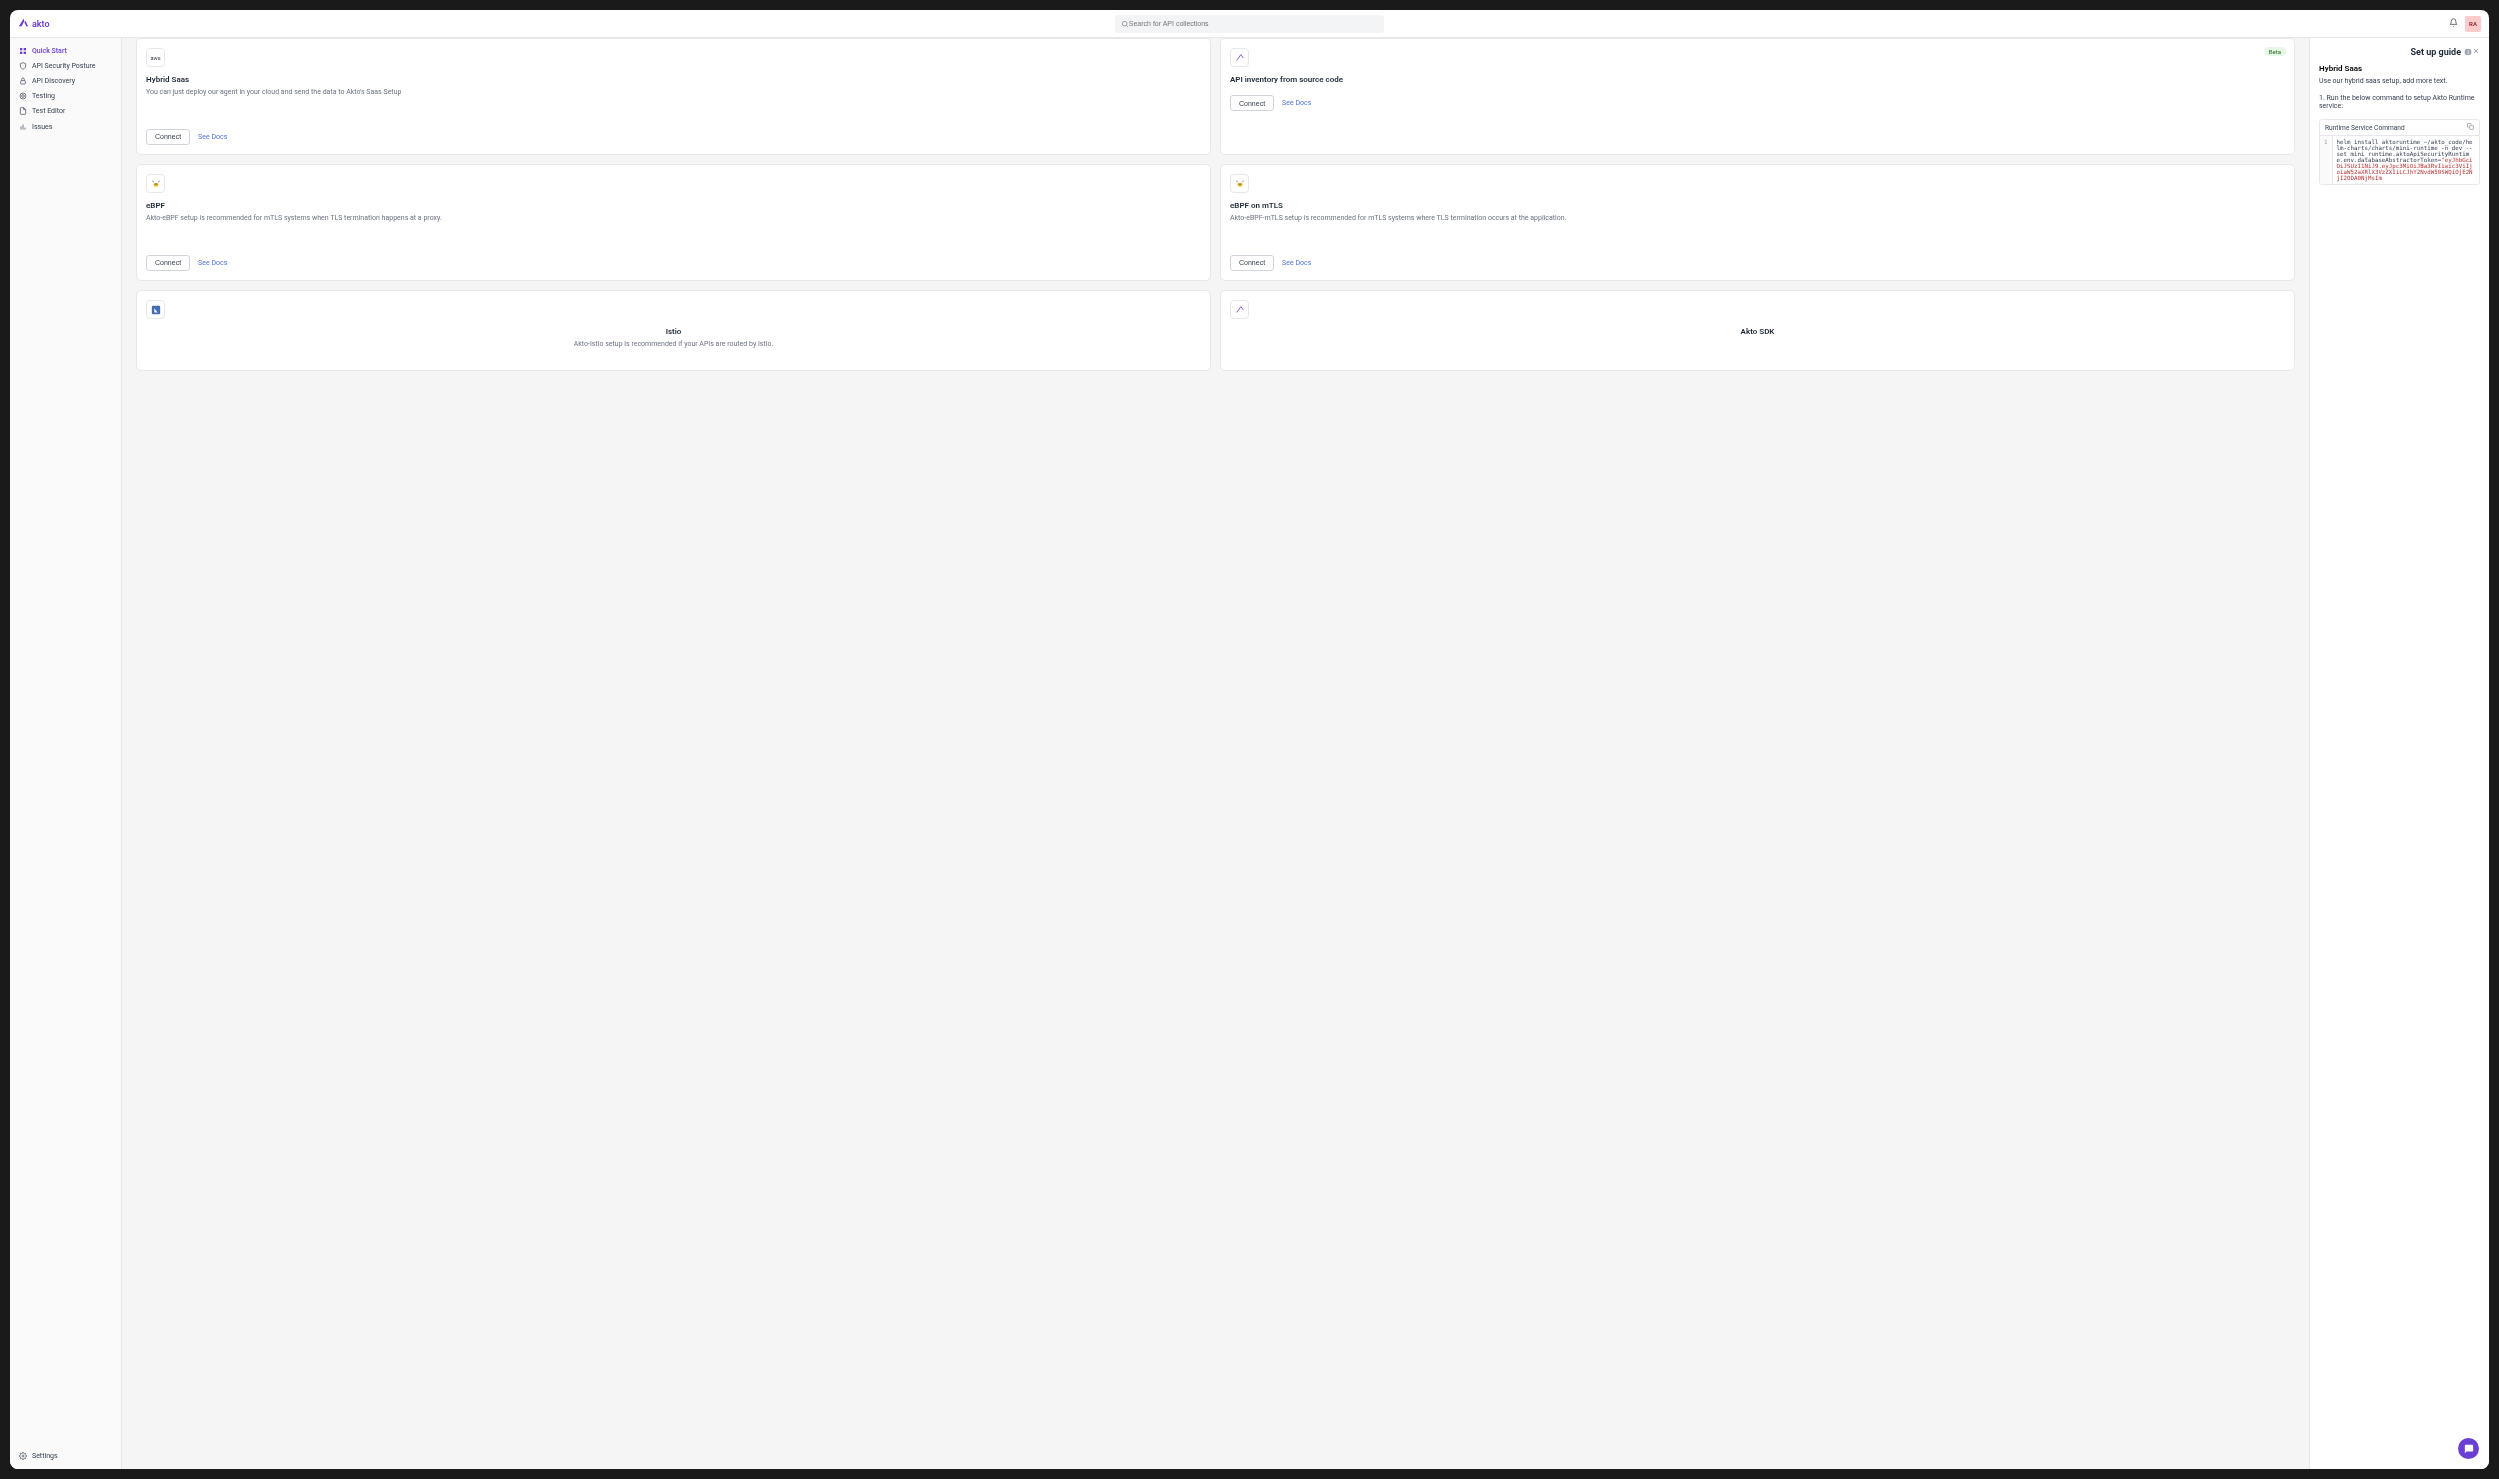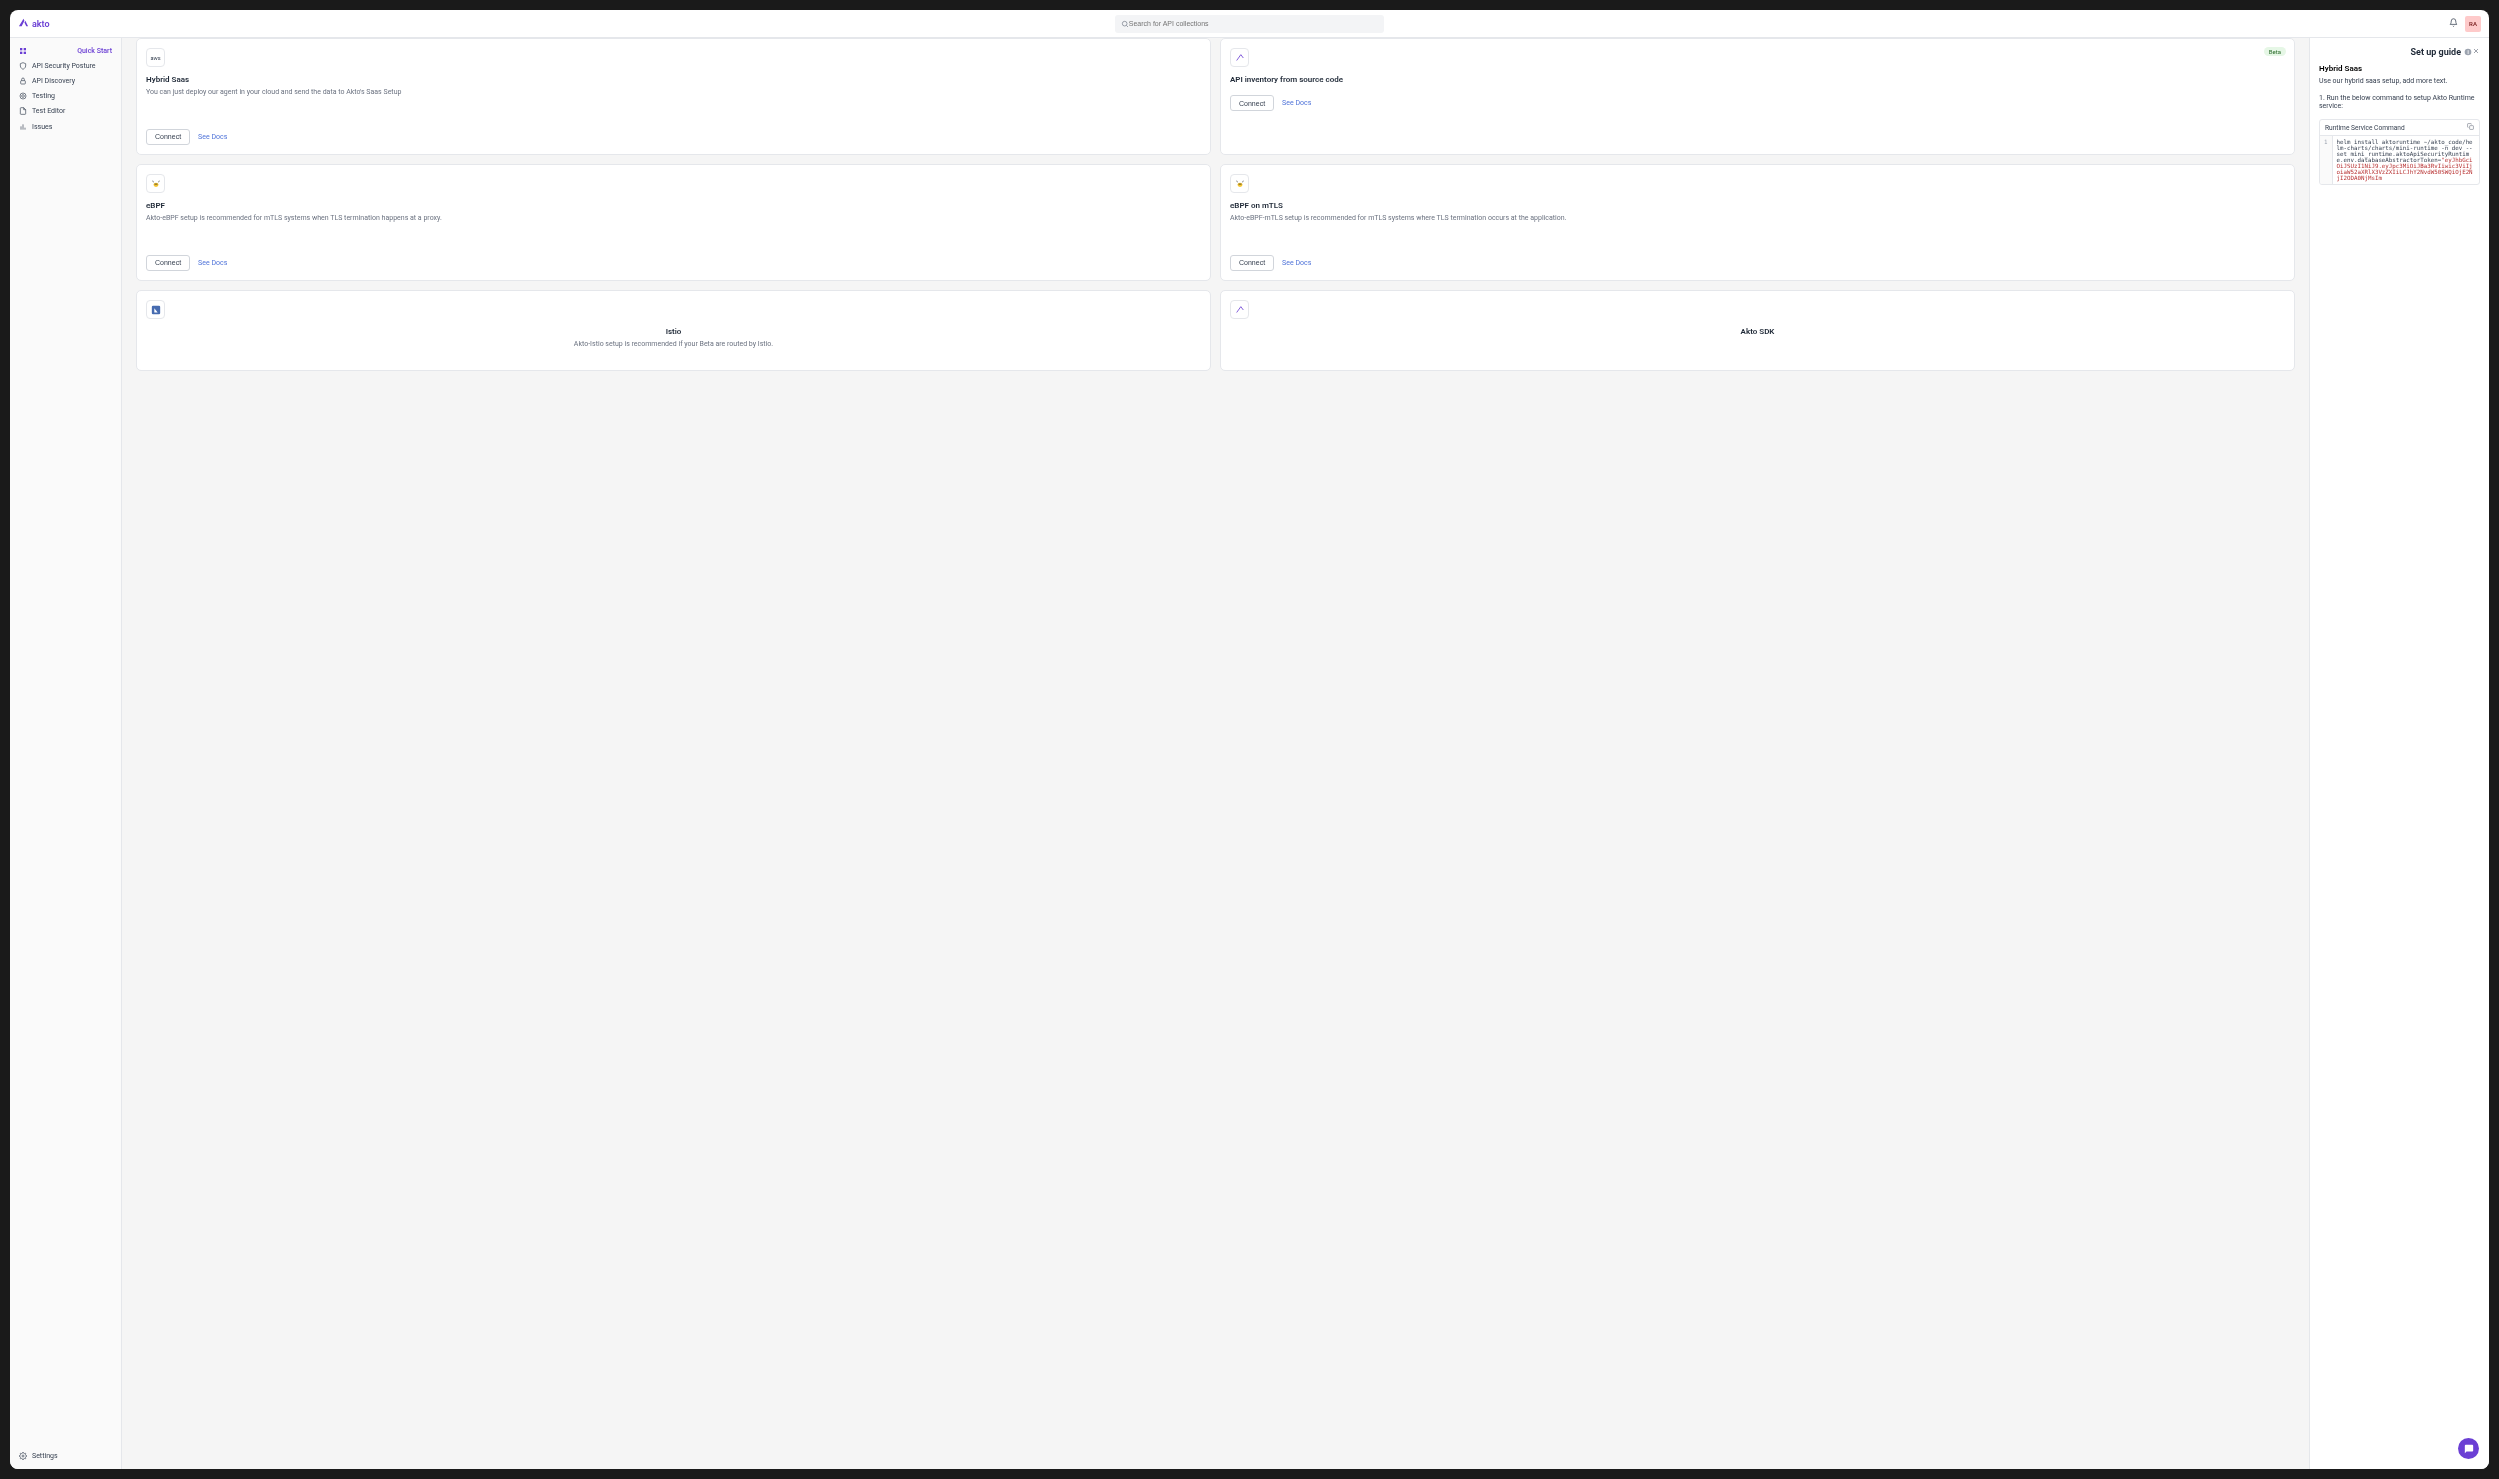--- a/index.html
+++ b/index.html
@@ -97,21 +97,20 @@
   align-items: center;
   gap: 5px;
   padding: 3.6px 9px;
   font-size: 7px;
   color: #374151;
   cursor: pointer;
 }
 .nav-item.active {
   color: #6b3fd4;
   font-weight: 500;
-  justify-content: space-between;
 }
 .nav-item svg { width: 8px; height: 8px; flex-shrink: 0; }
 .main {
   flex: 1;
   background: #f5f5f5;
   overflow-y: auto;
   padding: 0 14px 14px;
 }
 .cards-grid {
   display: grid;
@@ -425,21 +424,21 @@
         </div>
 
         <div class="card short">
           <div class="card-icon">
             <svg viewBox="0 0 24 24">
                 <rect x="2" y="2" width="20" height="20" rx="3" fill="#466bb0"></rect>
                 <path d="M8 18 L8 8 L16 18 Z" fill="#fff"></path>
               </svg>
           </div>
           <div class="card-title">Istio</div>
-          <div class="card-desc">Akto-Istio setup is recommended if your Beta are routed by Istio.</div>
+          <div class="card-desc">Akto-Istio setup is recommended if your APIs are routed by Istio.</div>
         </div>
 
         <div class="card short">
           <div class="card-icon">
             <svg viewBox="0 0 24 24" fill="none" stroke="#6b3fd4" stroke-width="2">
                 <path d="M4 18 L14 4 L20 12"></path>
               </svg>
           </div>
           <div class="card-title">Akto SDK</div>
         </div>

